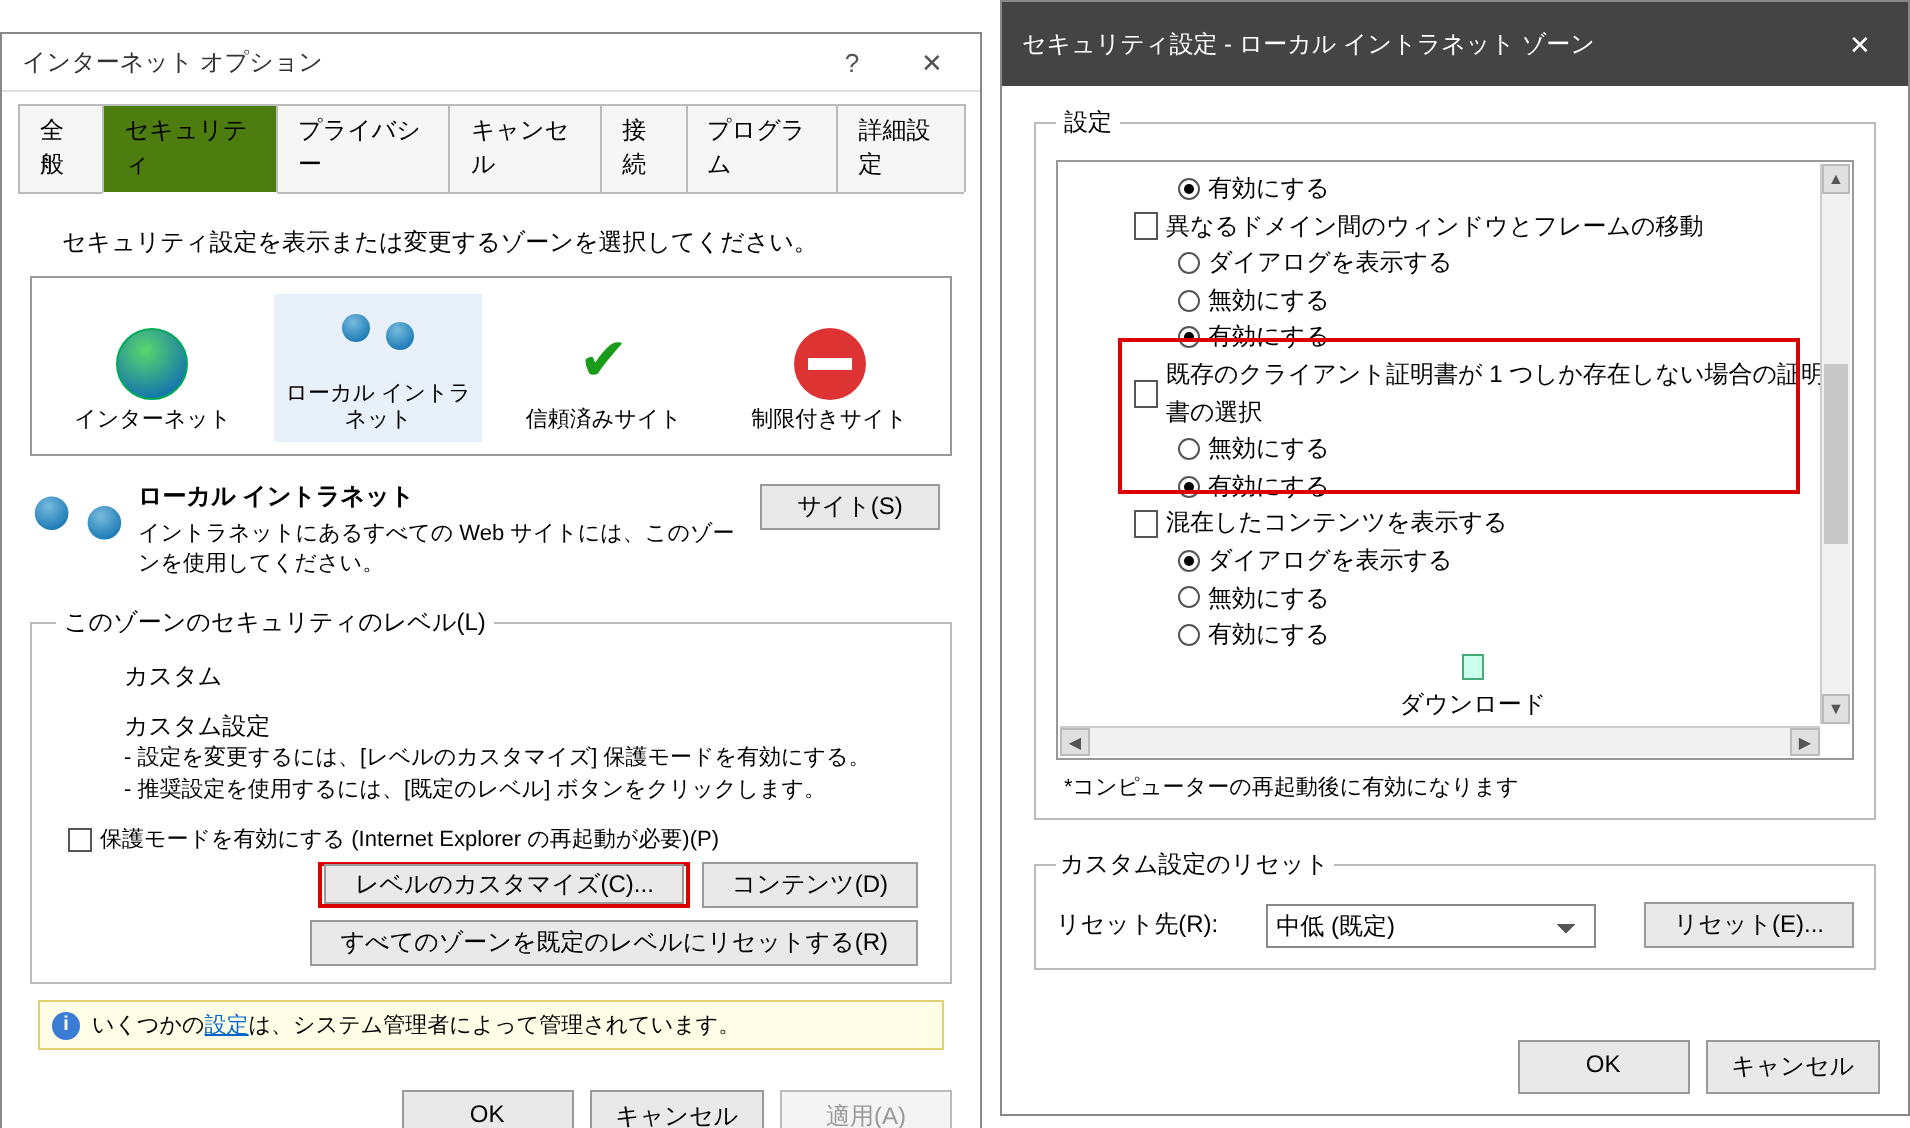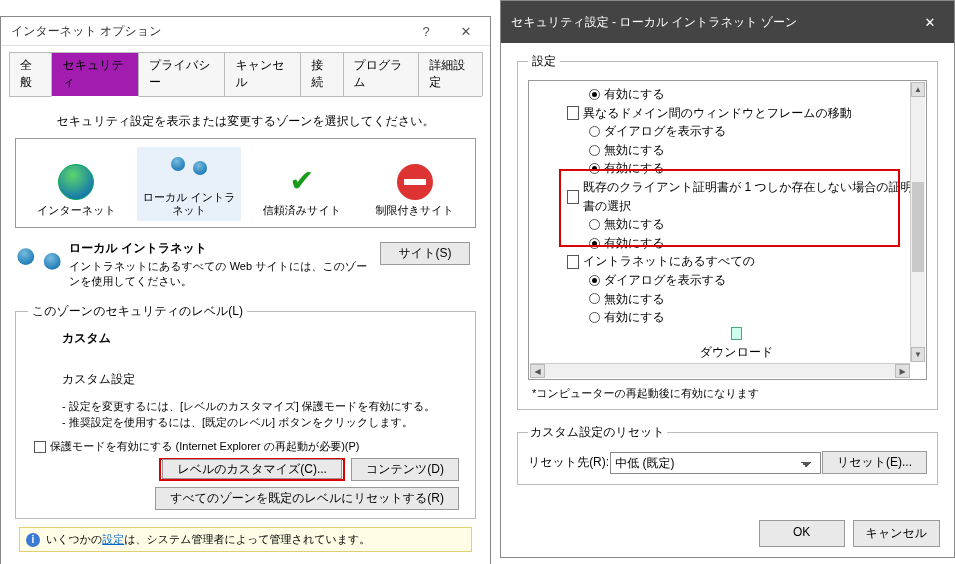--- a/index.html
+++ b/index.html
@@ -50,33 +50,33 @@
   }
   .tab {
     padding: 4px 10px 5px;
     border: 1px solid #bbb;
     border-bottom: none;
     background: #f6f6f6;
     margin-right: -1px;
     font-size: 12px;
   }
   .tab.active {
-    background: #a21caf;
+    background: #4d7c0f;
     position: relative;
     z-index: 2;
     border-bottom: 1px solid #fff;
     margin-bottom: -1px;
   }
   .tab-content {
     border-top: 1px solid #bbb;
     margin: 0 8px;
   }
   .body-pad { padding: 10px 14px 8px; }
 
-  .label-line { margin: 6px 0 8px; text-align: center; }
+  .label-line { margin: 6px 16px 8px; }
 
   .zone-box {
     border: 1px solid #999;
     padding: 8px 4px 6px;
     display: flex;
     justify-content: space-around;
     align-items: flex-end;
     margin-bottom: 10px;
   }
   .zone {
@@ -102,22 +102,22 @@
     text-align: center;
   }
 
   fieldset.level {
     border: 1px solid #bbb;
     margin: 12px 0 8px;
     padding: 10px 12px 8px;
   }
   fieldset.level legend { padding: 0 4px; font-size: 12px; }
   .custom-block { padding-left: 34px; }
-  .custom-title { font-weight: bold; margin-bottom: 24px; }
-  .custom-sub-title { margin-bottom: 11px; }
+  .custom-title { font-weight: normal; margin-bottom: 8px; }
+  .custom-sub-title { margin-bottom: 0; }
   .custom-line { font-size: 11px; line-height: 1.45; }
 
   .checkbox-line { display: flex; align-items: center; gap: 4px; margin: 8px 0 4px 6px; font-size: 11px; }
   .chk { width: 12px; height: 12px; border: 1px solid #555; display: inline-block; }
 
   .btn-row { display: flex; justify-content: flex-end; gap: 6px; margin-top: 4px; padding: 0 4px; }
   .redbox { border: 2px solid #d00; }
   .redbox-outer { padding: 1px; }
 
   .info-bar {
@@ -173,21 +173,21 @@
     position: absolute;
     border: 2px solid #d00;
     left: 30px; right: 26px;
     top: 88px; height: 78px;
     pointer-events: none;
   }
 
   .footnote { margin: 6px 0 0 4px; font-size: 11px; }
 
   fieldset.reset { border:1px solid #bbb; padding: 10px 10px; margin-top: 14px; }
-  .reset-row { display:flex; align-items:center; gap: 1px; }
+  .reset-row { display:flex; align-items:center; gap: 24px; }
   .reset-row select {
     flex:1; height:22px; border:1px solid #888; background:#fff; padding:0 4px; font-size:12px;
     appearance: none;
     background-image: linear-gradient(45deg, transparent 50%, #555 50%), linear-gradient(135deg, #555 50%, transparent 50%);
     background-position: calc(100% - 14px) 9px, calc(100% - 9px) 9px;
     background-size: 5px 5px, 5px 5px;
     background-repeat: no-repeat;
   }
 
   
@@ -338,21 +338,21 @@
             <div class="indent2">
                 <span class="radio"></span>
                 <span>無効にする</span>
               </div>
             <div class="indent2">
                 <span class="radio sel"></span>
                 <span>有効にする</span>
               </div>
             <div class="indent1" style="display:flex;align-items:center;gap:2px">
                 <span class="pageicon"></span>
-                <span>イントラネットにあるすべての</span>
+                <span>混在したコンテンツを表示する</span>
               </div>
             <div class="indent2">
                 <span class="radio sel"></span>
                 <span>ダイアログを表示する</span>
               </div>
             <div class="indent2">
                 <span class="radio"></span>
                 <span>無効にする</span>
               </div>
             <div class="indent2">

